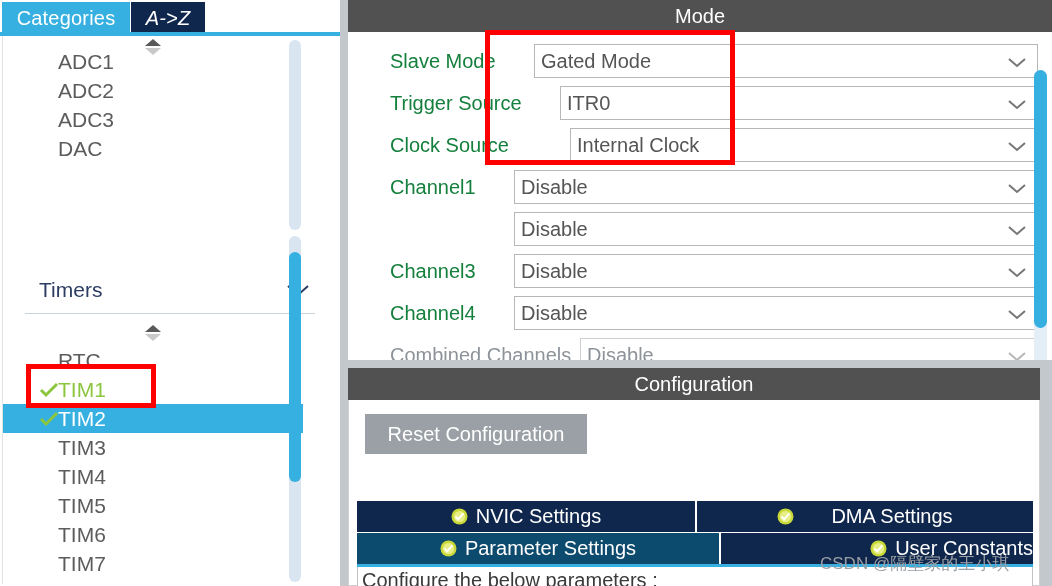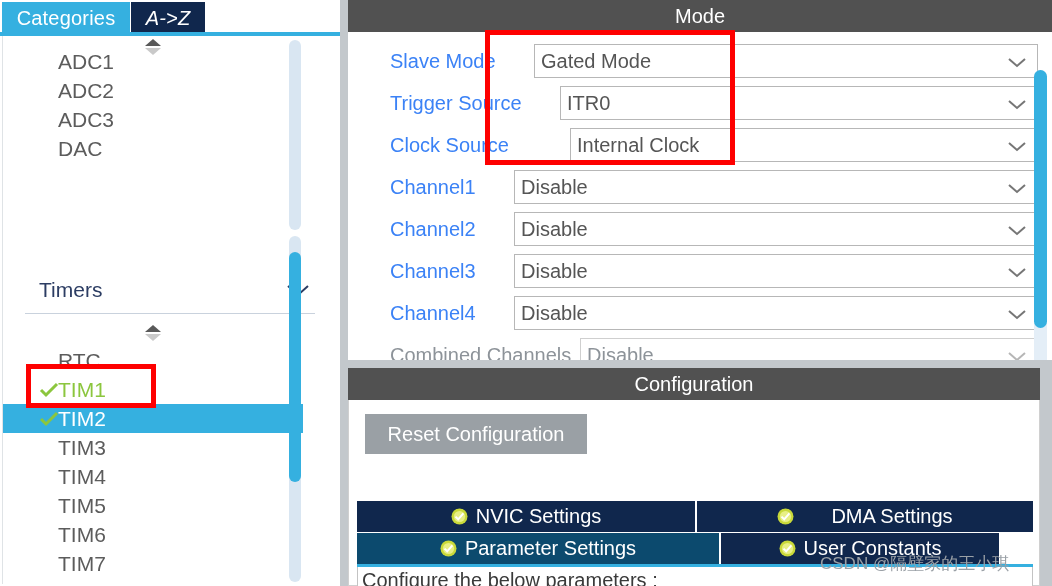--- a/index.html
+++ b/index.html
@@ -88,21 +88,21 @@
 
   
   #mode-panel { left: 8px; top: 0; width: 704px; height: 360px; }
   #mode-body {
     position: absolute; left:0; top: 32px; width: 704px; height: 328px;
     background:#ffffff; overflow: hidden;
   }
   .form-row { position: absolute; height: 34px; }
   .form-label {
     position: absolute; left: 0; top: 0; height: 34px; line-height: 34px;
-    font-size: 20px; color: #3b82f6; white-space: nowrap;
+    font-size: 20px; color: #15803d; white-space: nowrap;
   }
   .combo {
     position: absolute; top: 0; height: 34px;
     border: 1px solid #b7b7b7; background: #ffffff;
   }
   .combo .val {
     position: absolute; left: 6px; top: 0; height: 32px; line-height: 32px;
     font-size: 20px; color: #555555; white-space: nowrap;
   }
   .combo .chev { position: absolute; right: 10px; top: 10px; }
@@ -283,21 +283,20 @@
             <span class="val">Disable</span>
             <span class="chev">
               <svg width="20" height="12" viewBox="0 0 20 12">
                   <path d="M2 2 L10 9 L18 2" fill="none" stroke="#767676" stroke-width="2"></path>
                 </svg>
             </span>
           </div>
         </div>
 
         <div class="form-row" style="left:42px;top:180px;width:640px;">
-          <span class="form-label">Channel2</span>
           <div class="combo" style="left:124px;width:524px;">
             <span class="val">Disable</span>
             <span class="chev">
               <svg width="20" height="12" viewBox="0 0 20 12">
                   <path d="M2 2 L10 9 L18 2" fill="none" stroke="#767676" stroke-width="2"></path>
                 </svg>
             </span>
           </div>
         </div>
 
@@ -374,21 +373,21 @@
           <span class="badge">
             <svg width="17" height="17" viewBox="0 0 17 17">
                 <circle cx="8.5" cy="8.5" r="8" fill="#c9d93a"></circle>
                 <circle cx="8.5" cy="8.5" r="5.6" fill="#e8ef86"></circle>
                 <path d="M4.5 8.6 L7.2 11.3 L12.4 5.4" fill="none" stroke="#ffffff" stroke-width="2"></path>
               </svg>
           </span>
           <span>Parameter Settings</span>
         </div>
 
-        <div class="cfg-tab" style="left:372px;top:133px;width:278px;">
+        <div class="cfg-tab" style="left:372px;top:133px;width:312px;justify-content:flex-end;">
           <span class="badge">
             <svg width="17" height="17" viewBox="0 0 17 17">
                 <circle cx="8.5" cy="8.5" r="8" fill="#c9d93a"></circle>
                 <circle cx="8.5" cy="8.5" r="5.6" fill="#e8ef86"></circle>
                 <path d="M4.5 8.6 L7.2 11.3 L12.4 5.4" fill="none" stroke="#ffffff" stroke-width="2"></path>
               </svg>
           </span>
           <span>User Constants</span>
         </div>
 

